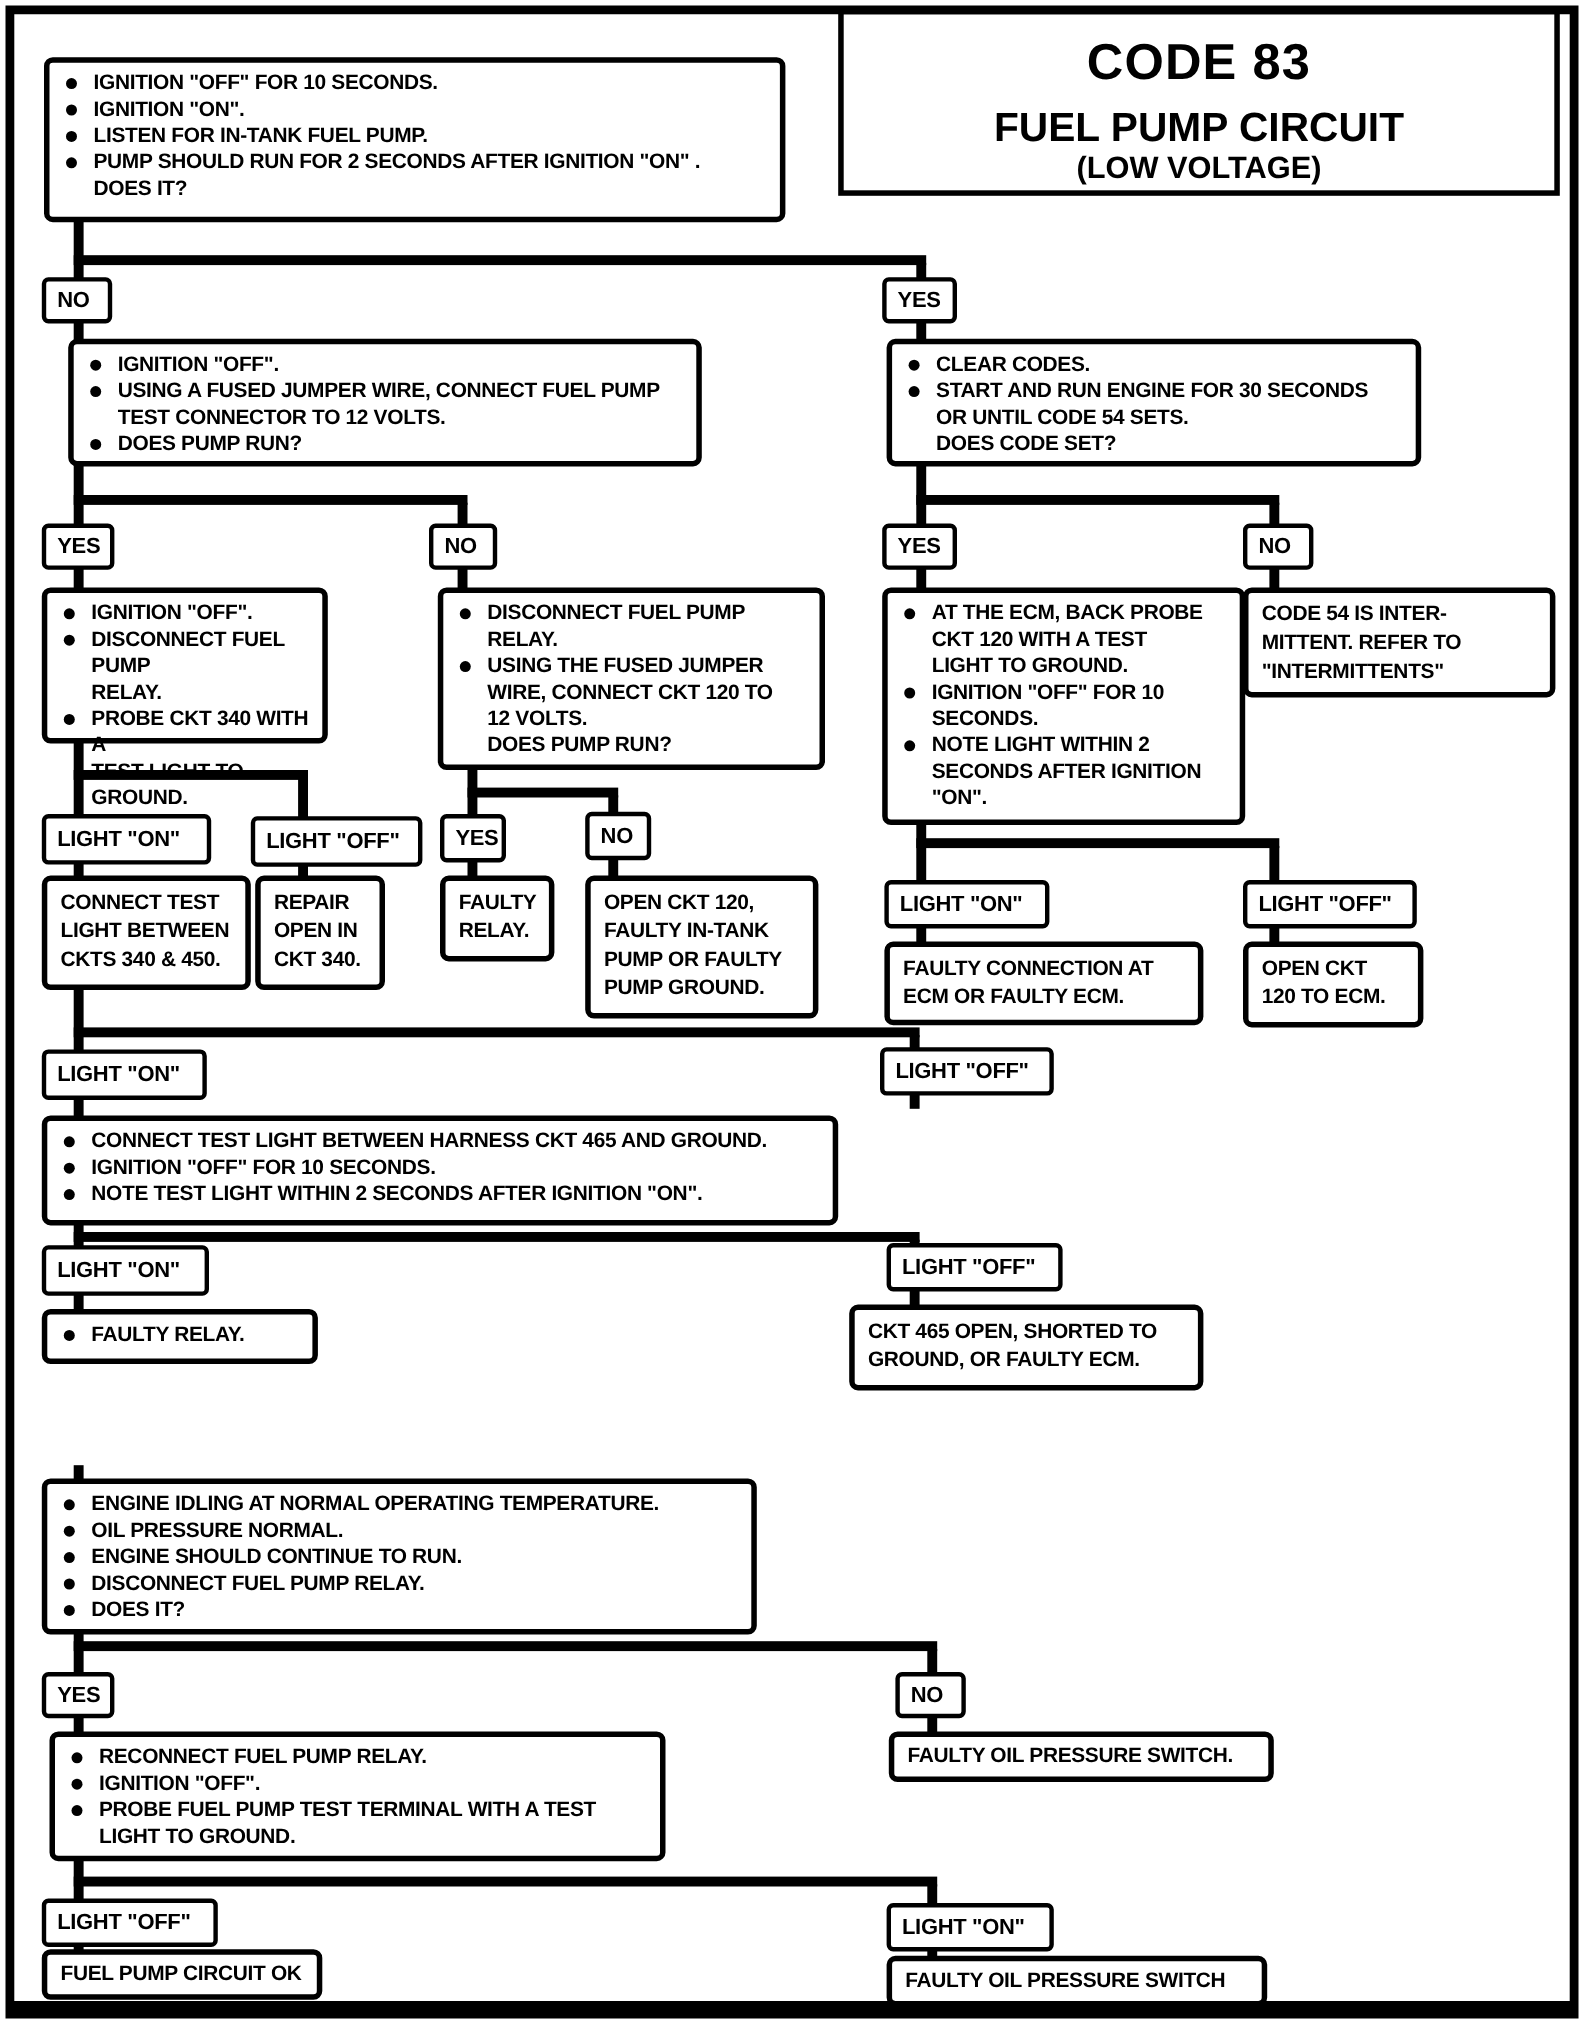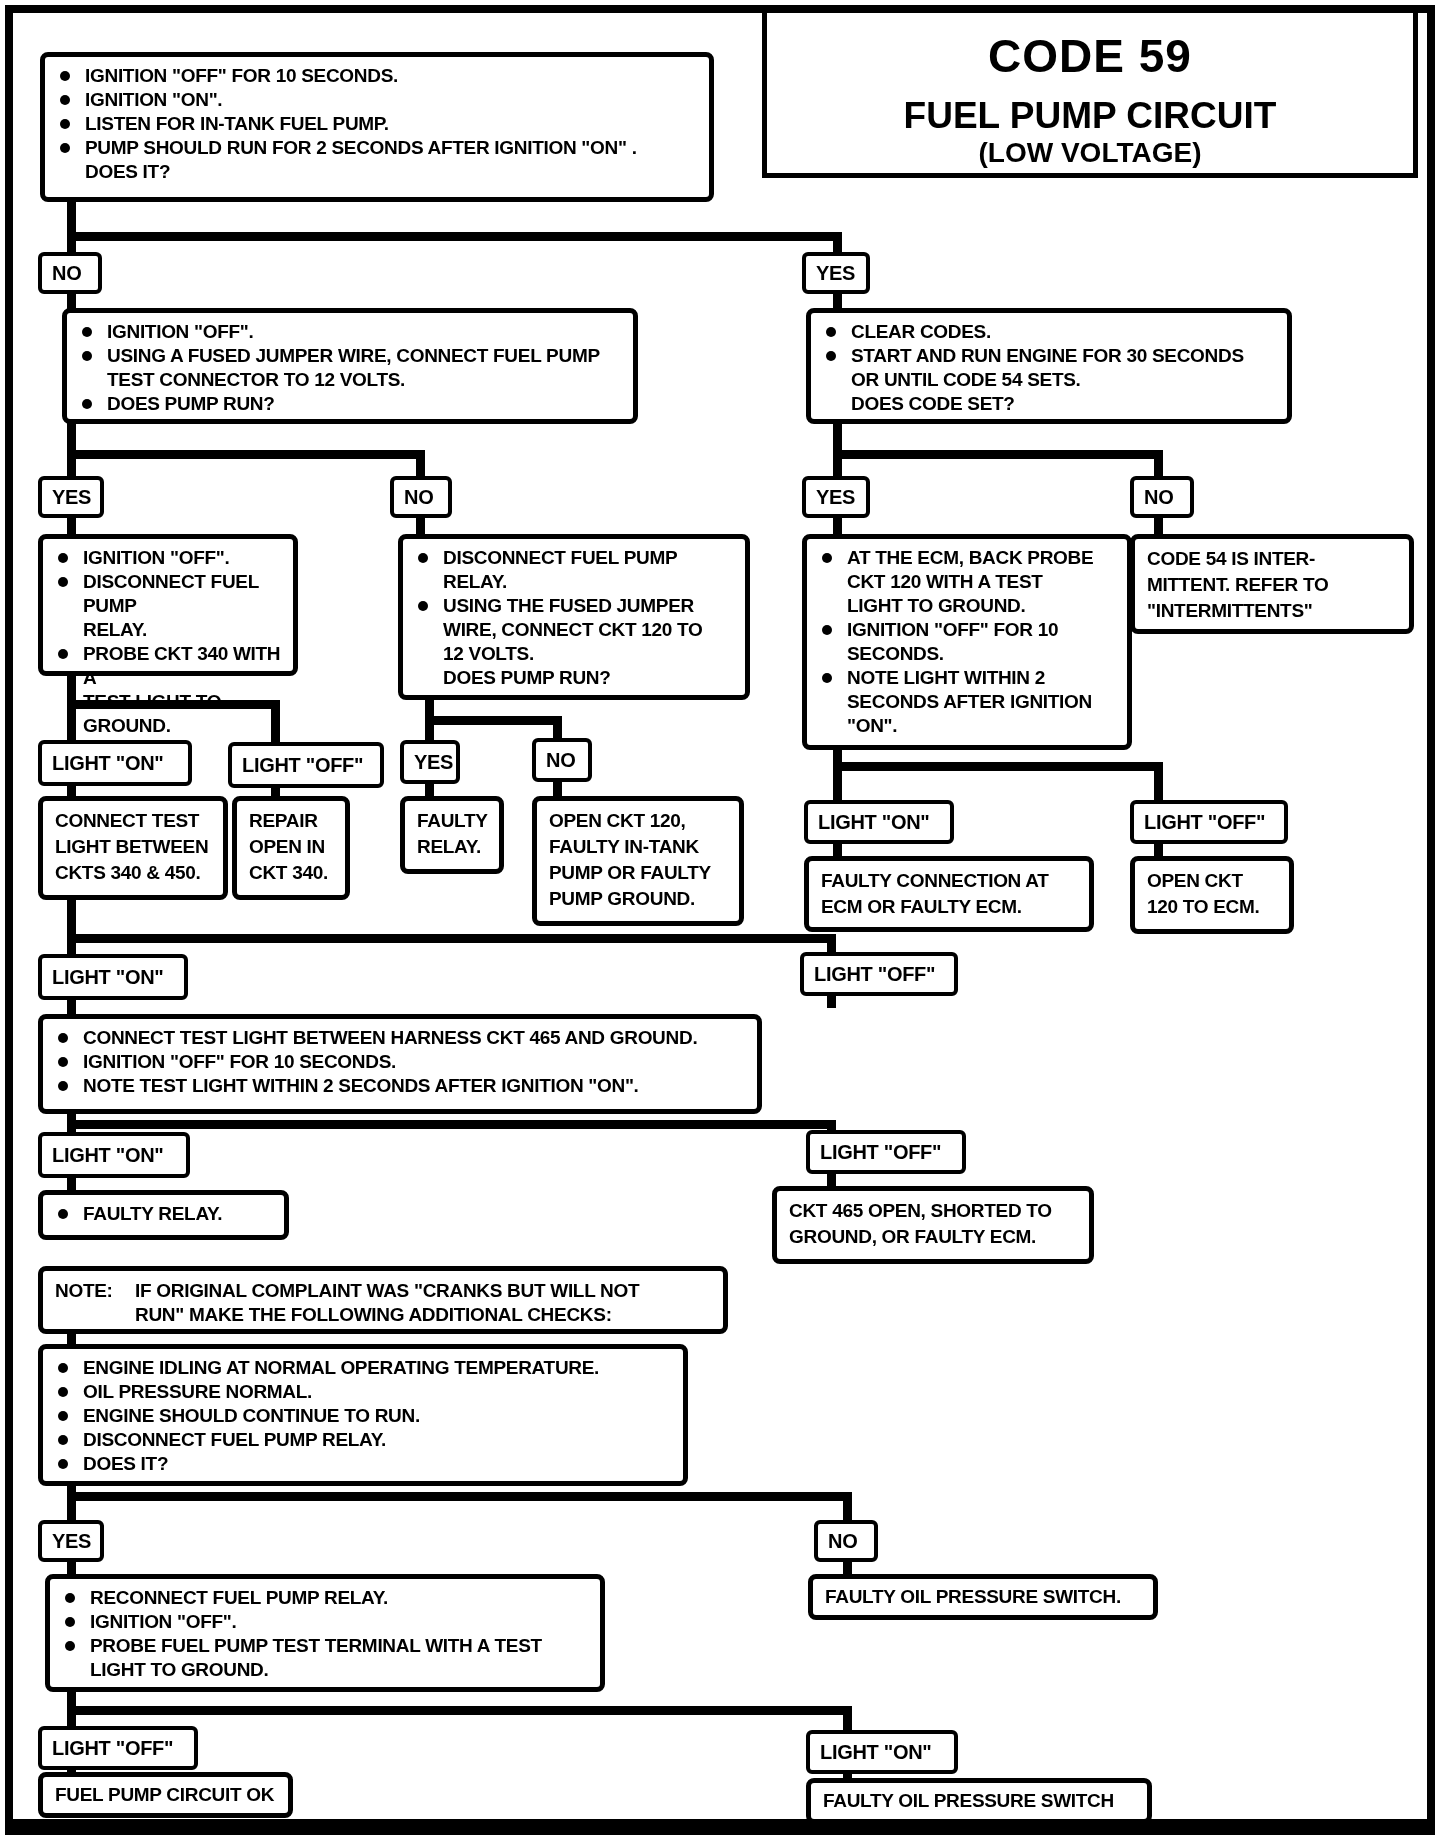--- a/index.html
+++ b/index.html
@@ -80,21 +80,21 @@
   <i class="v" style="left:843px;top:1499px;height:23px"></i>
   <i class="v" style="left:67px;top:1560px;height:16px"></i>
   <i class="v" style="left:843px;top:1560px;height:16px"></i>
   <i class="v" style="left:67px;top:1690px;height:38px"></i>
   <i class="h" style="left:67px;top:1706px;width:785px"></i>
   <i class="v" style="left:843px;top:1713px;height:19px"></i>
   <i class="v" style="left:67px;top:1768px;height:6px"></i>
   <i class="v" style="left:843px;top:1772px;height:8px"></i>
 
   <div class="title-box">
-    <div class="t-code">CODE 59</div>
+    <div class="t-code">CODE 83</div>
     <div class="t-1">FUEL PUMP CIRCUIT</div>
     <div class="t-2">(LOW VOLTAGE)</div>
   </div>
 
   <div class="box" style="left:40px;top:52px;width:674px;height:150px">
     <div class="bi">
         <i class="dot"></i>
         <div class="bt">
           <span class="ln">IGNITION "OFF" FOR 10 SECONDS.</span>
         </div>
@@ -317,29 +317,20 @@
           <span class="ln">FAULTY RELAY.</span>
         </div>
       </div>
   </div>
 
   <div class="box plain" style="left:772px;top:1186px;width:322px;height:78px">
     <span class="ln">CKT 465 OPEN, SHORTED TO</span>
     <span class="ln">GROUND, OR FAULTY ECM.</span>
   </div>
 
-  <div class="box" style="left:38px;top:1266px;width:690px;height:68px;padding:8px 6px 5px 0">
-    <div class="note-row">
-      <span class="note-label">NOTE:</span>
-      <span class="note-body">
-        <span class="ln">IF ORIGINAL COMPLAINT WAS "CRANKS BUT WILL NOT</span>
-        <span class="ln">RUN" MAKE THE FOLLOWING ADDITIONAL CHECKS:</span>
-      </span>
-    </div>
-  </div>
 
   <div class="box" style="left:38px;top:1344px;width:650px;height:142px">
     <div class="bi">
         <i class="dot"></i>
         <div class="bt">
           <span class="ln">ENGINE IDLING AT NORMAL OPERATING TEMPERATURE.</span>
         </div>
       </div>
     <div class="bi">
         <i class="dot"></i>

